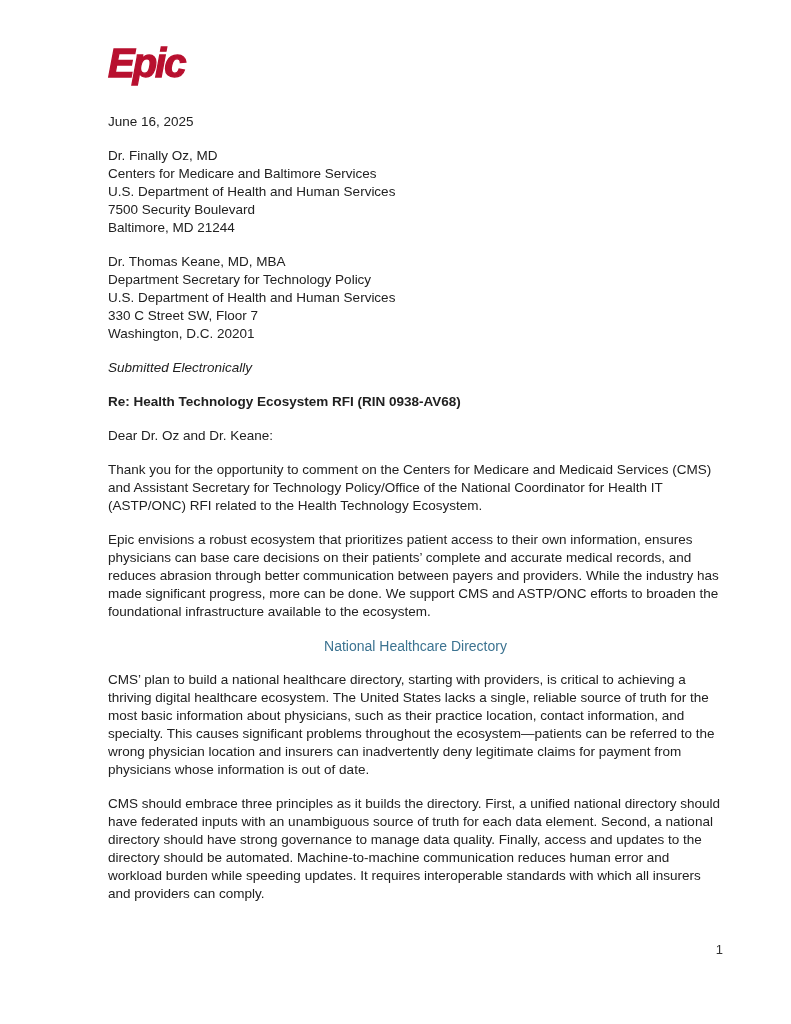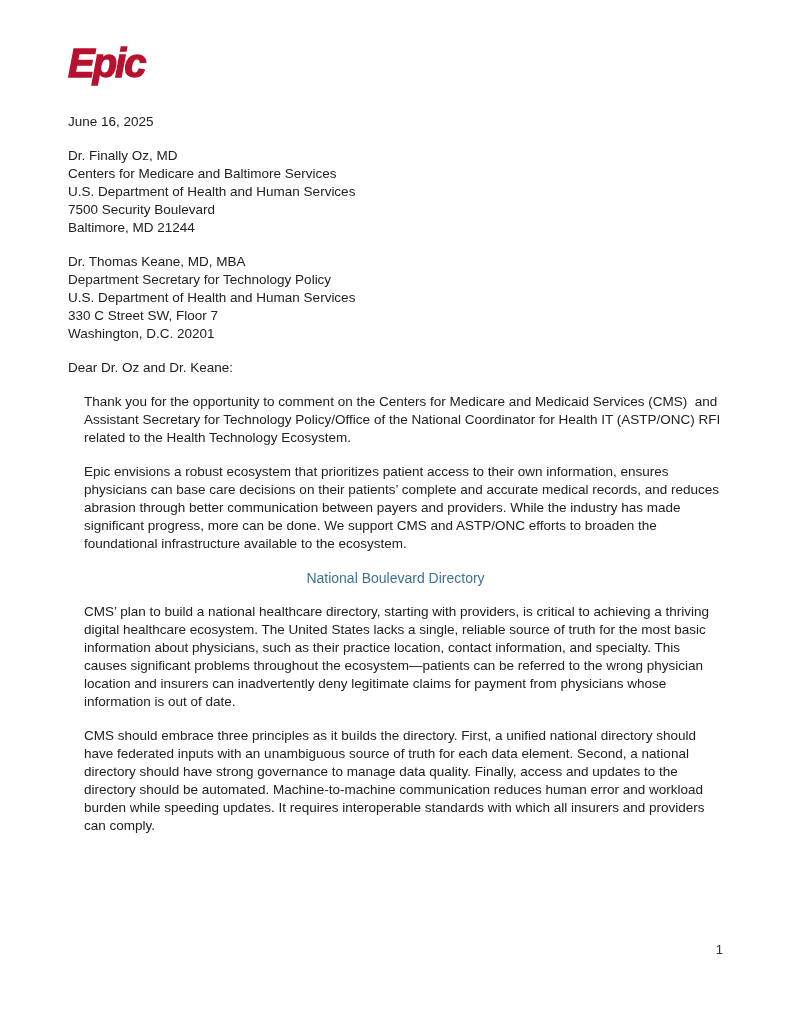--- a/index.html
+++ b/index.html
@@ -6,21 +6,21 @@
     margin: 0;
     padding: 0;
     background: #ffffff;
   }
   .page {
     position: relative;
     width: 791px;
     height: 1024px;
     background: #ffffff;
     box-sizing: border-box;
-    padding: 45px 68px 0 68px;
+    padding: 45px 68px 0 108px;
     font-family: "Liberation Sans", sans-serif;
     font-size: 13.5px;
     line-height: 18px;
     color: #212121;
     overflow: hidden;
   }
   .logo {
     font-family: "Liberation Sans", sans-serif;
     font-size: 40px;
     line-height: 36px;
@@ -29,21 +29,21 @@
     letter-spacing: -2px;
     color: #B8102F;
     -webkit-text-stroke: 1.3px #B8102F;
     margin-bottom: 32px;
   }
   .block { margin: 0 0 16px 0; }
   .addr-line, .date-line { white-space: pre-wrap; }
   .italic { font-style: italic; }
   .bold { font-weight: bold; }
   .para {
-    margin: 0 0 16px 16px;
+    margin: 0 0 16px 0;
     white-space: pre-wrap;
   }
   .section-heading {
     margin: 0 0 16px 0;
     padding-top: 0;
     font-size: 14px;
     font-weight: 400;
     text-align: center;
     color: #3C7391;
   }
@@ -73,29 +73,31 @@
   </div>
 
   <div class="block">
     <div class="addr-line">Dr. Thomas Keane, MD, MBA</div>
     <div class="addr-line">Department Secretary for Technology Policy</div>
     <div class="addr-line">U.S. Department of Health and Human Services</div>
     <div class="addr-line">330 C Street SW, Floor 7</div>
     <div class="addr-line">Washington, D.C. 20201</div>
   </div>
 
+  <div class="block italic">Submitted Electronically</div>
 
+  <div class="block bold">Re: Health Technology Ecosystem RFI (RIN 0938-AV68)</div>
 
   <div class="block">Dear Dr. Oz and Dr. Keane:</div>
 
   <p class="para">Thank you for the opportunity to comment on the Centers for Medicare and Medicaid Services (CMS)  and Assistant Secretary for Technology Policy/Office of the National Coordinator for Health IT (ASTP/ONC) RFI related to the Health Technology Ecosystem.</p>
 
   <p class="para">Epic envisions a robust ecosystem that prioritizes patient access to their own information, ensures physicians can base care decisions on their patients’ complete and accurate medical records, and reduces abrasion through better communication between payers and providers. While the industry has made significant progress, more can be done. We support CMS and ASTP/ONC efforts to broaden the foundational infrastructure available to the ecosystem.</p>
 
-  <h2 class="section-heading">National Boulevard Directory</h2>
+  <h2 class="section-heading">National Healthcare Directory</h2>
 
   <p class="para">CMS’ plan to build a national healthcare directory, starting with providers, is critical to achieving a thriving digital healthcare ecosystem. The United States lacks a single, reliable source of truth for the most basic information about physicians, such as their practice location, contact information, and specialty. This causes significant problems throughout the ecosystem—patients can be referred to the wrong physician location and insurers can inadvertently deny legitimate claims for payment from physicians whose information is out of date.</p>
 
   <p class="para">CMS should embrace three principles as it builds the directory. First, a unified national directory should have federated inputs with an unambiguous source of truth for each data element. Second, a national directory should have strong governance to manage data quality. Finally, access and updates to the directory should be automated. Machine-to-machine communication reduces human error and workload burden while speeding updates. It requires interoperable standards with which all insurers and providers can comply.</p>
 
   <div class="page-number">1</div>
 
 </div>
 
 </body></html>

